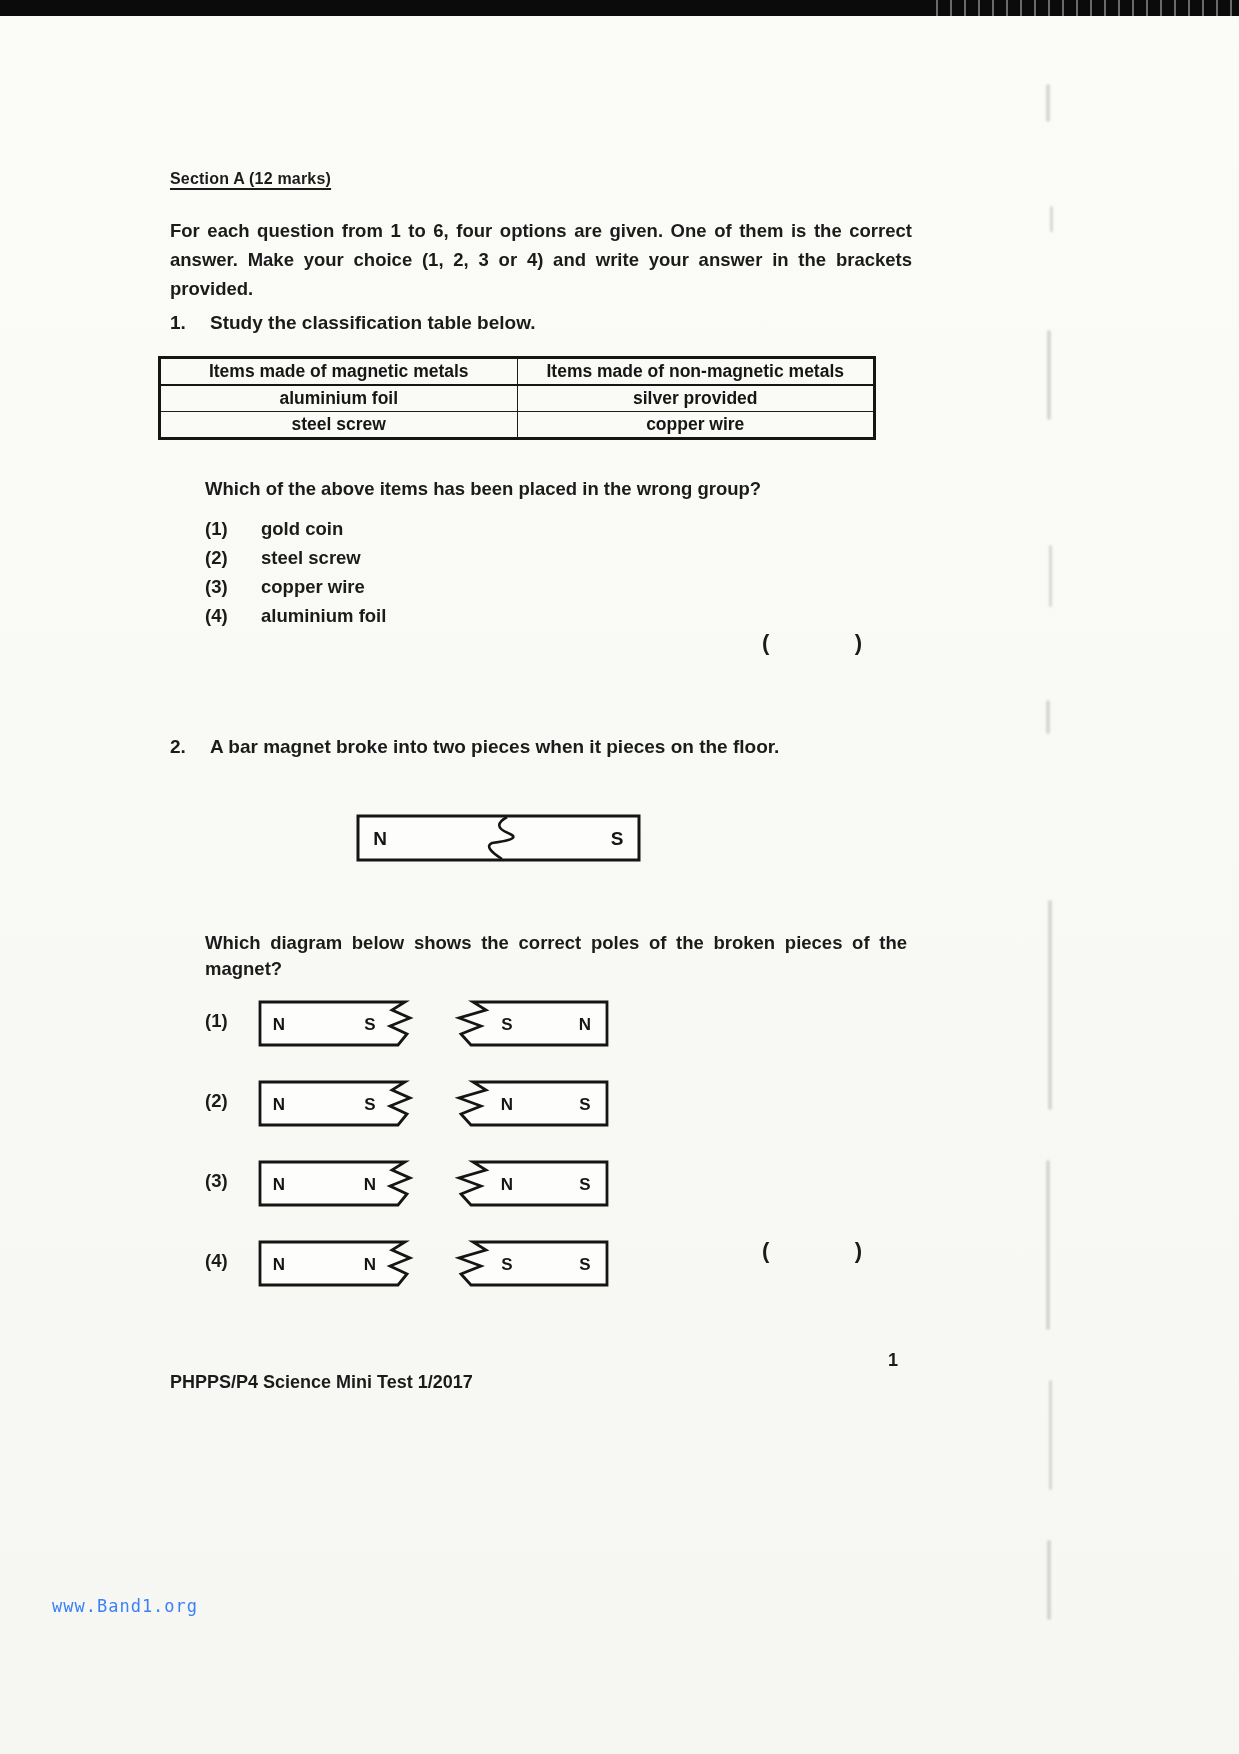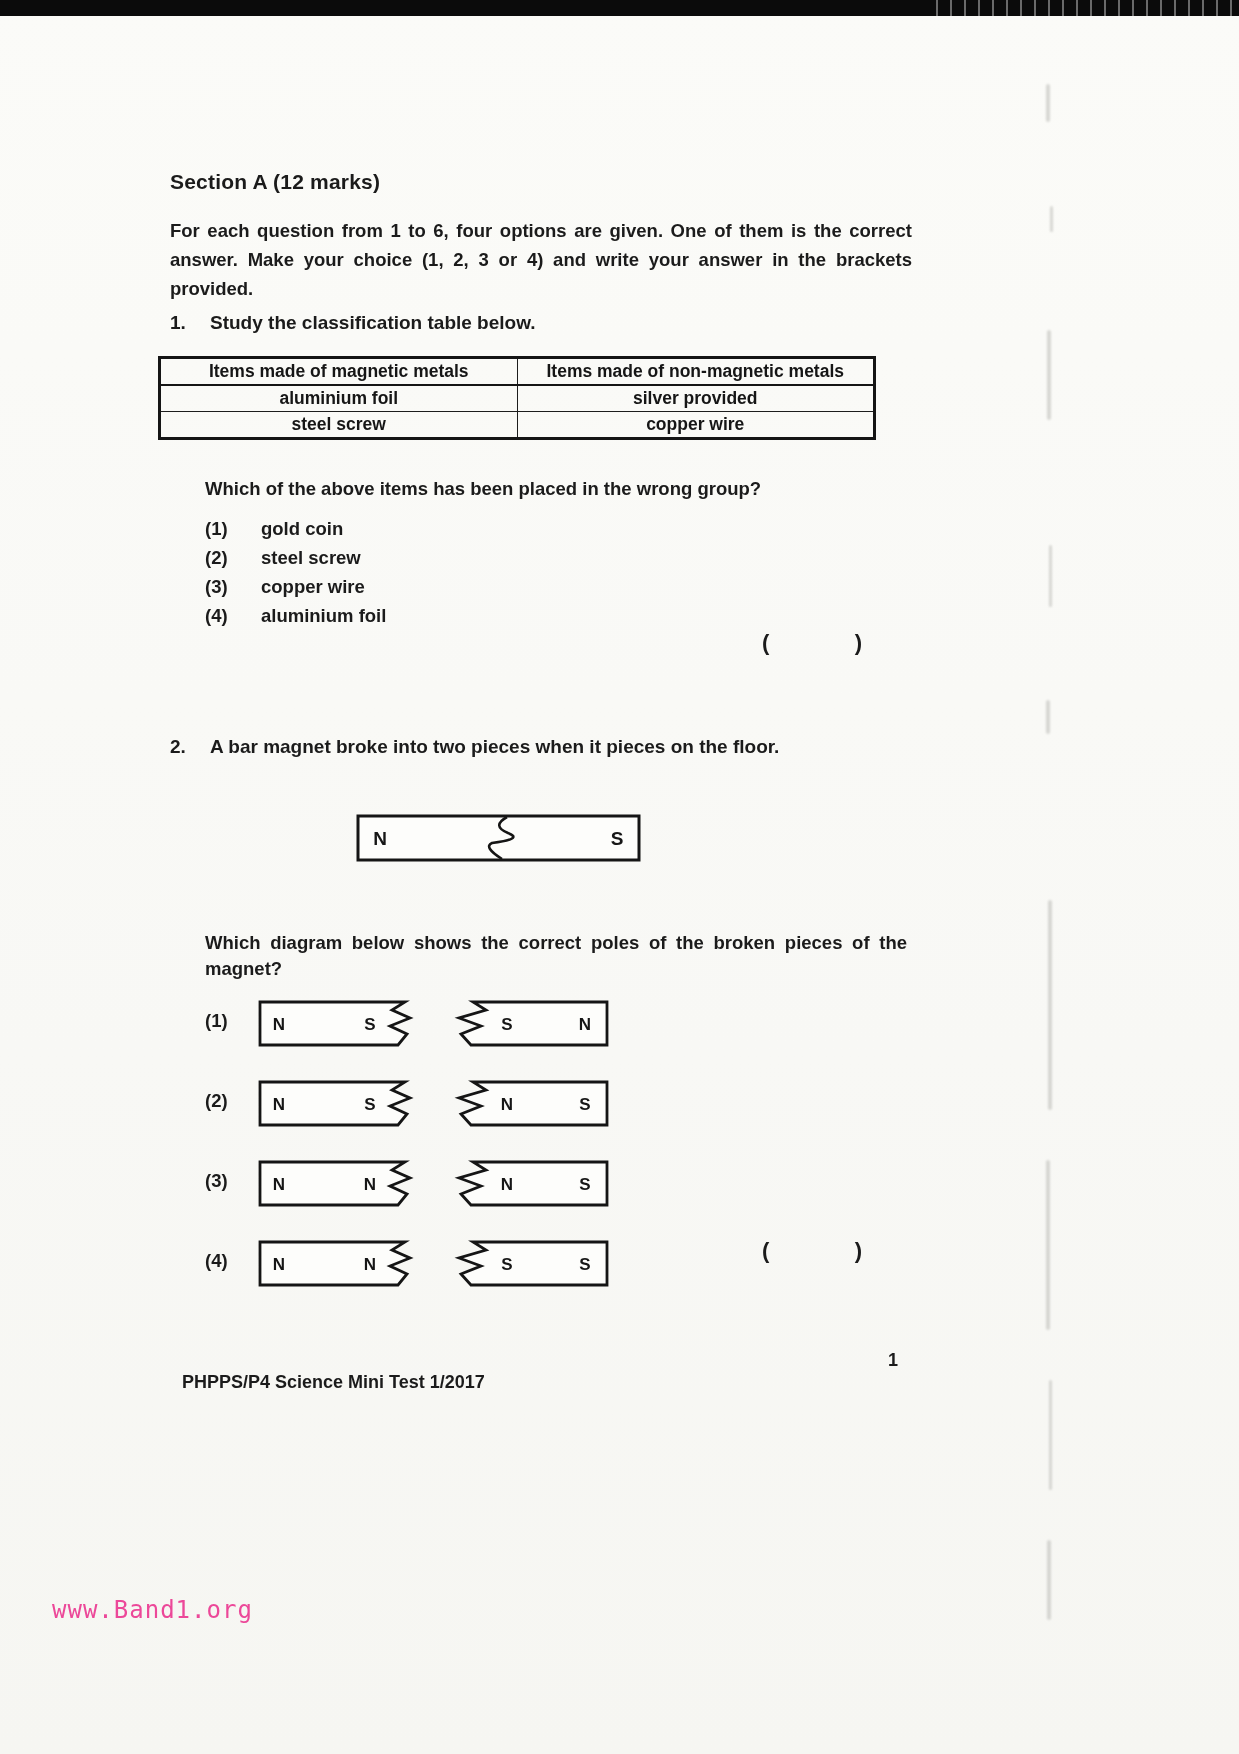--- a/index.html
+++ b/index.html
@@ -8,22 +8,22 @@
     background:linear-gradient(180deg,#fbfbf8 0%,#f8f8f5 60%,#f6f6f2 100%);
     font-family:"Liberation Sans",sans-serif;color:#1b1b1b;
   }
   
   .top-edge-bar{position:absolute;left:0;top:0;width:1239px;height:16px;background:#0b0b0b;}
   .top-edge-texture{position:absolute;right:0;top:0;width:310px;height:16px;
     background:repeating-linear-gradient(90deg,#0b0b0b 0 7px,#6a6a6a 7px 9px,#0b0b0b 9px 14px);}
   .scan-artifact{position:absolute;background:#c4c4c0;filter:blur(1px);opacity:.65;border-radius:2px;}
   
   .abs{position:absolute;}
-  .section-title{left:170px;top:170px;font-size:21px;font-weight:700;
-    text-decoration-thickness:2px;text-underline-offset:4px;letter-spacing:.2px;}
+  .section-title{left:170px;top:170px;font-size:16px;font-weight:700;
+    text-decoration:underline;text-decoration-thickness:2px;text-underline-offset:4px;letter-spacing:.2px;}
   .instructions{left:170px;top:216px;width:742px;font-size:18.5px;font-weight:600;
     line-height:29px;text-align:justify;}
   .q-line{display:flex;gap:20px;font-size:19px;font-weight:600;}
   .q1-line{left:170px;top:312px;}
   .q2-line{left:170px;top:736px;}
   .q-num{min-width:20px;font-weight:700;}
   
   .class-table{left:158px;top:356px;width:718px;border-collapse:collapse;
     font-size:17.5px;font-weight:700;text-align:center;color:#161616;border-radius:24px;}
   .class-table th,.class-table td{border:1.8px solid #1d1d1d;padding:1px 4px;height:23px;}
@@ -41,24 +41,24 @@
   
   .magnet-whole{left:355px;top:812px;}
   svg text{font-family:"Liberation Sans",sans-serif;font-weight:700;fill:#161616;}
   .q2-question{left:205px;top:930px;width:702px;font-size:18.5px;font-weight:600;
     line-height:26px;text-align:justify;}
   .q2-options{left:205px;top:998px;}
   .q2-opt-row{display:flex;align-items:center;margin-bottom:30px;}
   .q2-opt-row .opt-num{width:52px;padding-bottom:4px;font-size:18.5px;font-weight:600;}
   .piece{margin-right:18px;}
   
-  .doc-footer{left:170px;top:1372px;font-size:18px;font-weight:700;margin-left:12px;}
+  .doc-footer{left:170px;top:1372px;font-size:18px;font-weight:700;}
   .page-number{left:888px;top:1350px;font-size:18px;font-weight:700;}
   .watermark{left:52px;top:1596px;font-family:"DejaVu Sans Mono",monospace;
-    font-size:24px;color:#ec4899;letter-spacing:1px;}
+    font-size:17px;color:#3b82f6;letter-spacing:1px;}
 </style>
 </head>
 <body>
 
 <div class="top-edge-bar">
   <div class="top-edge-texture"></div>
 </div>
 <div class="scan-artifact" style="left:1046px;top:84px;width:4px;height:38px"></div>
 <div class="scan-artifact" style="left:1050px;top:206px;width:3px;height:26px"></div>
 <div class="scan-artifact" style="left:1047px;top:330px;width:4px;height:90px"></div>

